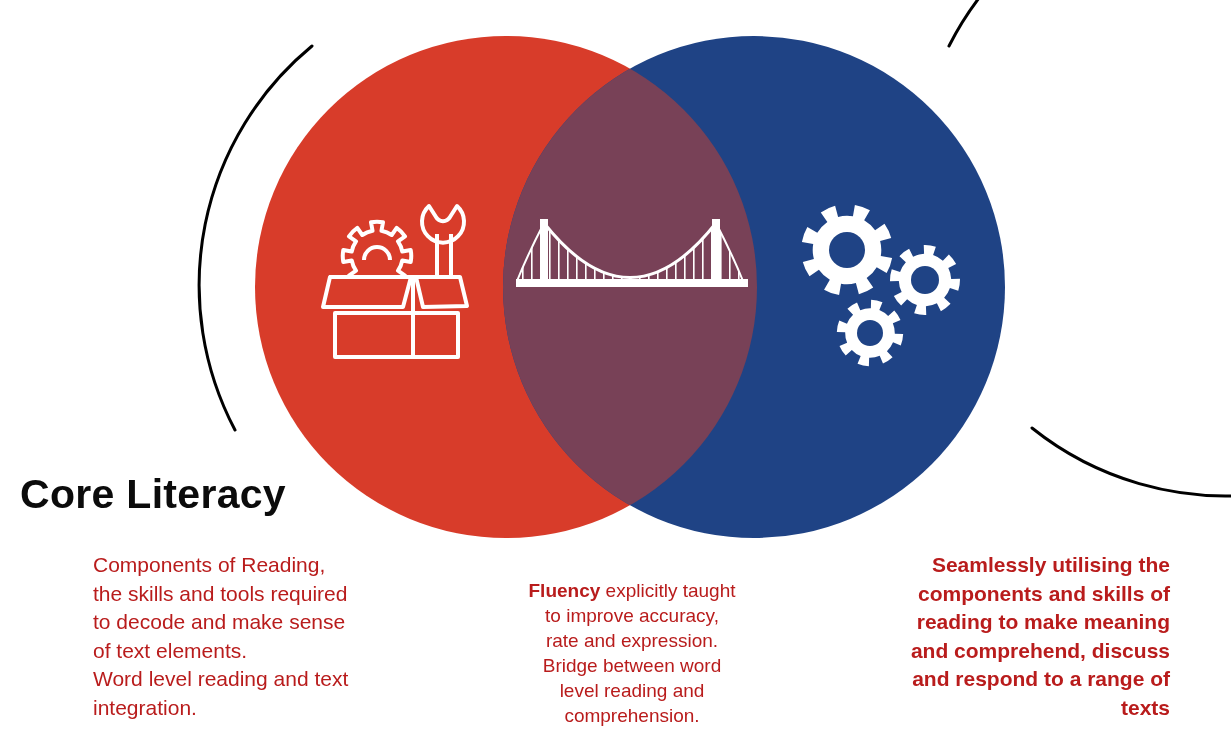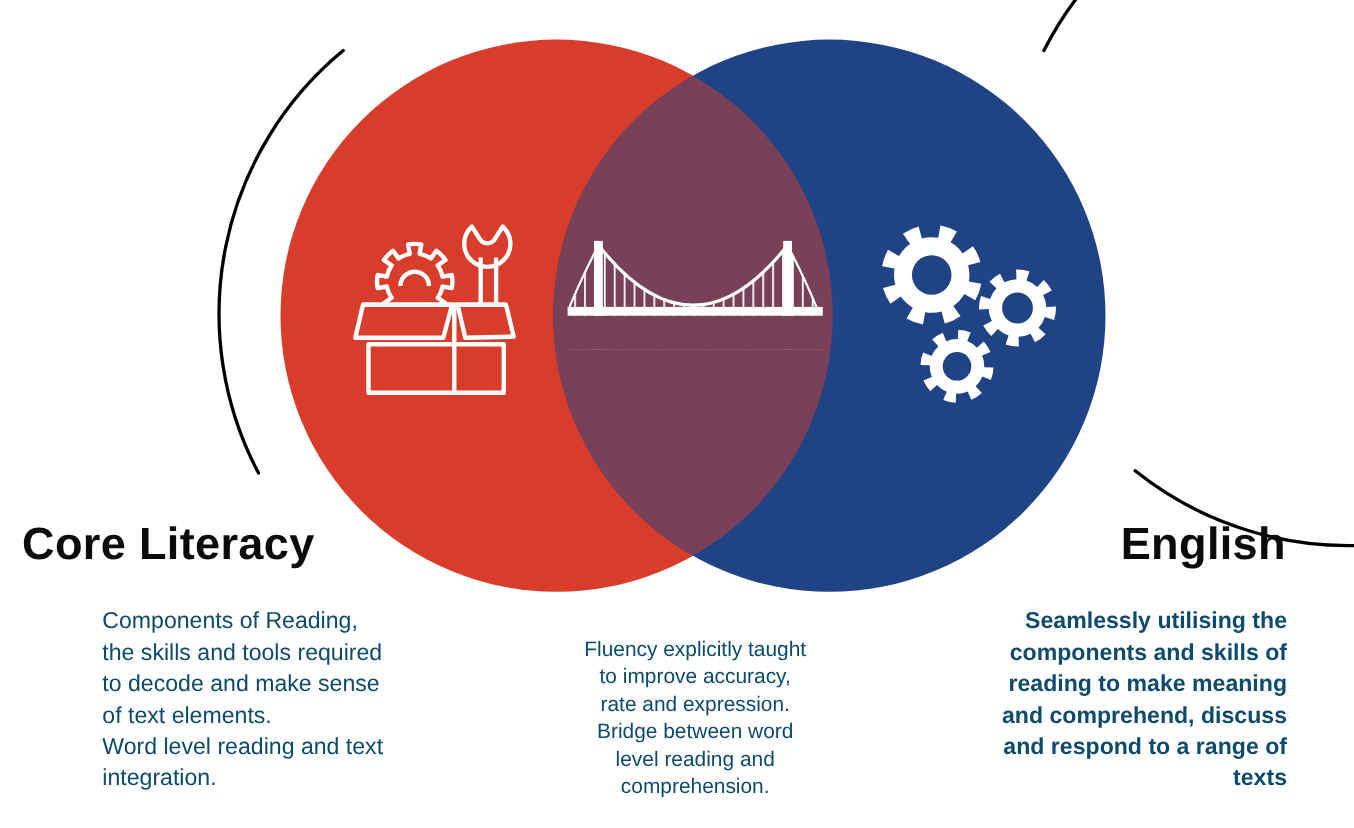--- a/index.html
+++ b/index.html
@@ -4,27 +4,27 @@
 <style>
   html,body{margin:0;padding:0;background:#ffffff;}
   body{width:1231px;height:753px;position:relative;overflow:hidden;
        font-family:"Liberation Sans", sans-serif;color:#111;}
   .stage{position:absolute;inset:0;width:1231px;height:753px;}
   svg.venn{position:absolute;top:0;left:0;display:block;}
   .title{position:absolute;font-weight:700;font-size:41px;line-height:48px;
          color:#0b0b0b;letter-spacing:.3px;white-space:nowrap;}
   .title-left{left:20px;top:470px;}
   .title-right{right:62px;top:470px;text-align:right;}
-  .desc{position:absolute;font-size:21px;line-height:28.5px;color:#0c4a6e;
+  .desc{position:absolute;font-size:21px;line-height:28.5px;color:#b91c1c;
         white-space:pre-line;}
   .desc-left{left:93px;top:551px;text-align:left;}
   .desc-right{right:61px;top:551px;text-align:right;font-weight:bold;}
   .desc-center{left:492px;top:578px;width:280px;text-align:center;
                font-size:19px;line-height:25px;}
-  .desc-center b{font-weight:400;}
+  .desc-center b{font-weight:700;}
 </style>
 </head>
 <body>
 
 <div class="stage">
 
   <svg class="venn" width="1231" height="753" viewBox="0 0 1231 753">
     <defs>
       <clipPath id="clipBlue">
           <circle cx="754" cy="287" r="251"></circle>
@@ -97,21 +97,20 @@
       <circle cx="847" cy="250" r="18" fill="#1f4385"></circle>
       <use href="#gearPath" fill="#ffffff" transform="translate(925,280) rotate(8) scale(0.97)"></use>
       <circle cx="925" cy="280" r="14" fill="#1f4385"></circle>
       <use href="#gearPath" fill="#ffffff" transform="translate(870,333) rotate(12) scale(0.92)"></use>
       <circle cx="870" cy="333" r="13" fill="#1f4385"></circle>
     </g>
   </svg>
 
   <div class="title title-left">Core Literacy</div>
 
-  <div class="title title-right">English</div>
 
   <div class="desc desc-left">Components of Reading,
 the skills and tools required
 to decode and make sense
 of text elements.
 Word level reading and text
 integration.</div>
 
   <div class="desc desc-center"><b>Fluency</b><span> explicitly taught
 to improve accuracy,

